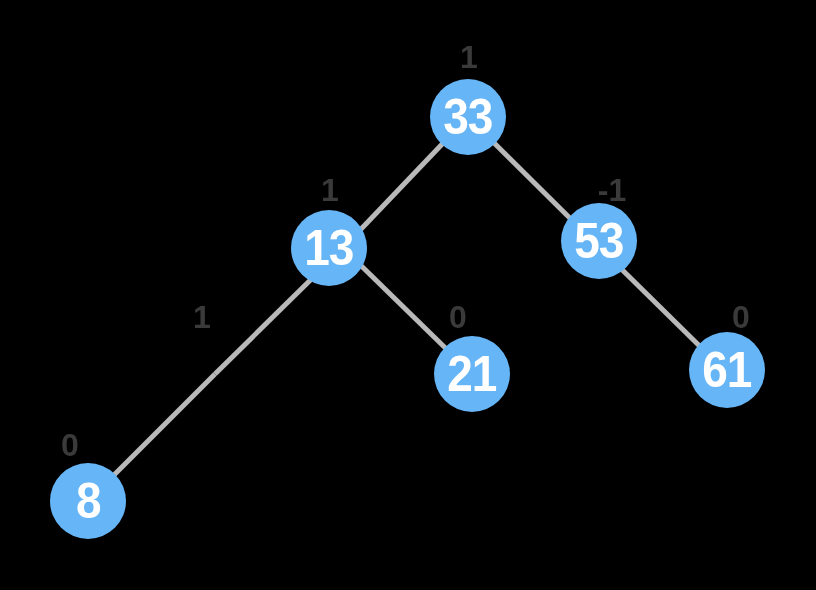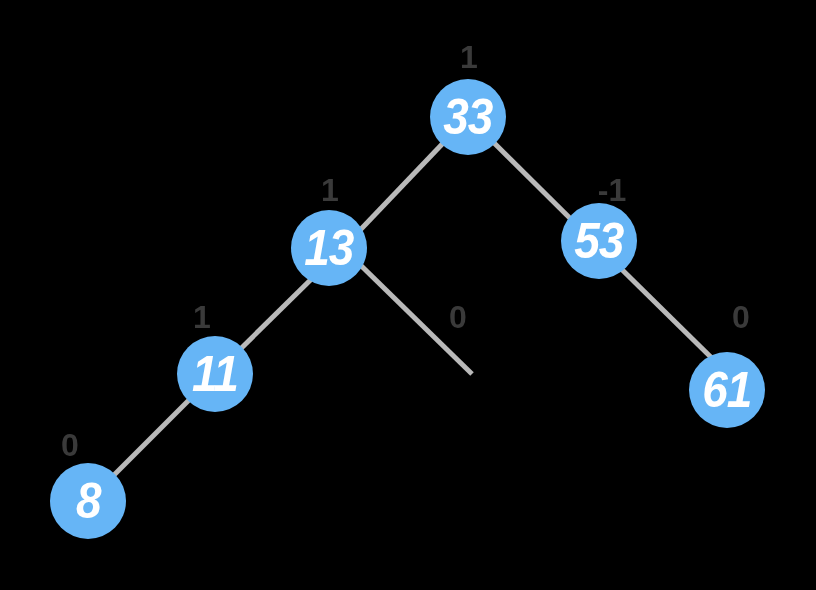--- a/index.html
+++ b/index.html
@@ -34,21 +34,20 @@
     border-radius: 50%;
     background: var(--node-fill, #66b5f6);
     color: var(--node-text, #ffffff);
     display: flex;
     align-items: center;
     justify-content: center;
     font-weight: bold;
     font-size: 50px;
     line-height: 1;
     user-select: none;
-    font-style: italic;
   }
   .node .val {
     display: block;
     transform: scaleX(0.92);
     letter-spacing: -1px;
   }
   .balance {
     position: absolute;
     transform: translateX(-50%);
     color: var(--balance-text, #3a3a3a);
@@ -83,23 +82,23 @@
 
   <div class="node" style="left:430px; top:79px">
     <span class="val">33</span>
   </div>
   <div class="node" style="left:291px; top:210px">
     <span class="val">13</span>
   </div>
   <div class="node" style="left:561px; top:203px">
     <span class="val">53</span>
   </div>
-  <div class="node" style="left:177px; top:336px">
-    <span class="val">11</span>
+  <div class="node" style="left:434px; top:336px">
+    <span class="val">21</span>
   </div>
-  <div class="node" style="left:689px; top:352px">
+  <div class="node" style="left:689px; top:332px">
     <span class="val">61</span>
   </div>
   <div class="node" style="left:50px;  top:463px">
     <span class="val">8</span>
   </div>
 
 </div>
 
 </body></html>

